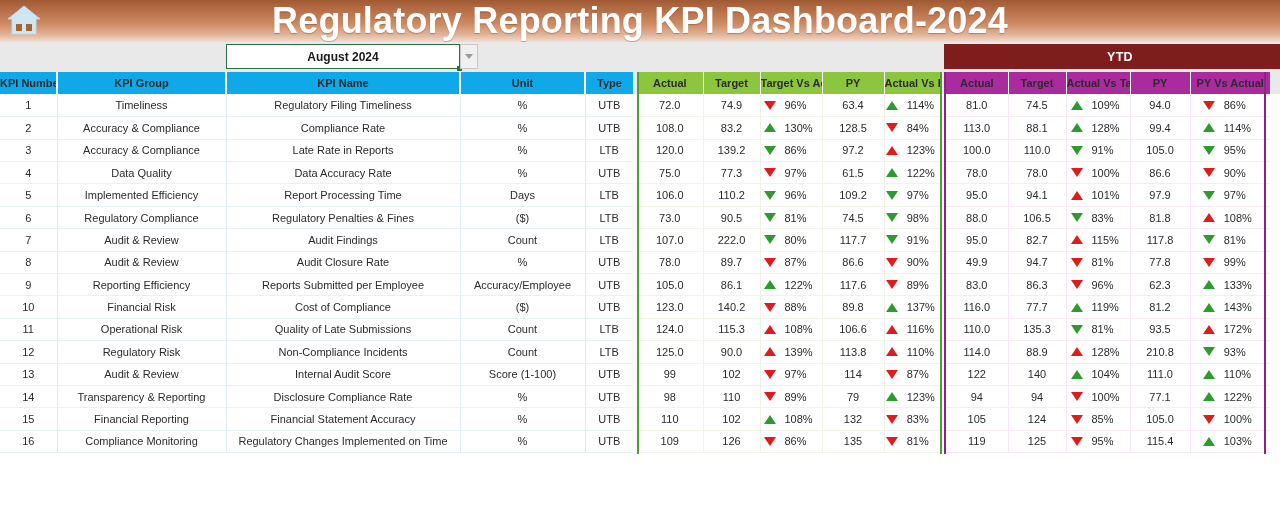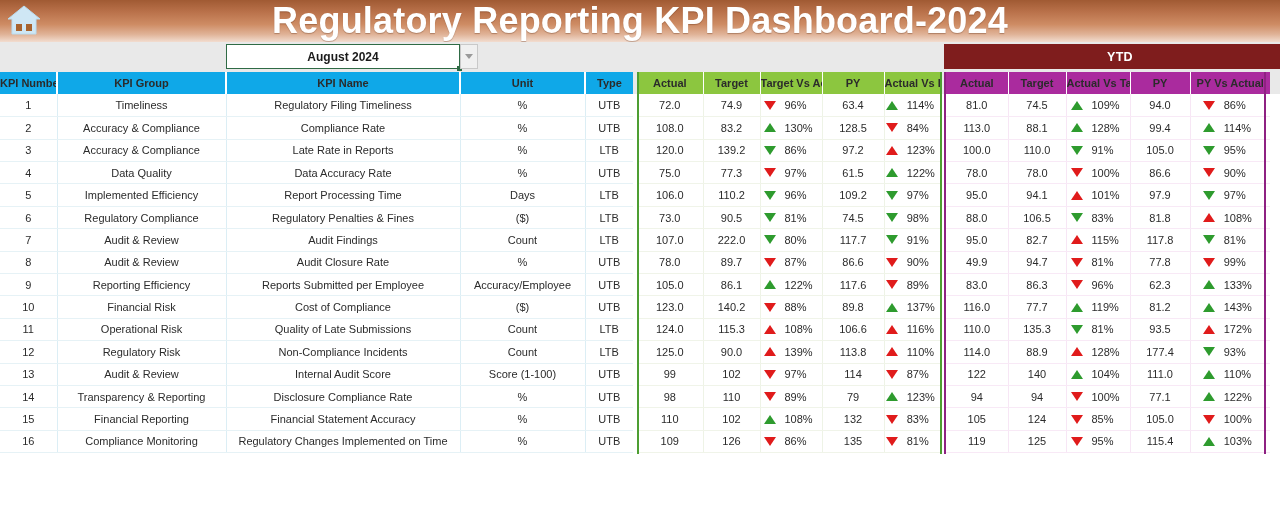--- a/index.html
+++ b/index.html
@@ -665,21 +665,21 @@
           </td>
           <td class="gapcol"></td>
           <td class="cytd">114.0</td>
           <td class="cytd">88.9</td>
           <td class="cytd">
             <div class="cmp">
               <span class="arrow up r"></span>
               <span class="pct">128%</span>
             </div>
           </td>
-          <td class="cytd">177.4</td>
+          <td class="cytd">210.8</td>
           <td class="cytd" style="border-right:none">
             <div class="cmp">
               <span class="arrow down g"></span>
               <span class="pct">93%</span>
             </div>
           </td>
           <td class="gapcol"></td>
         </tr>
         <tr>
           <td class="cid">13</td>

